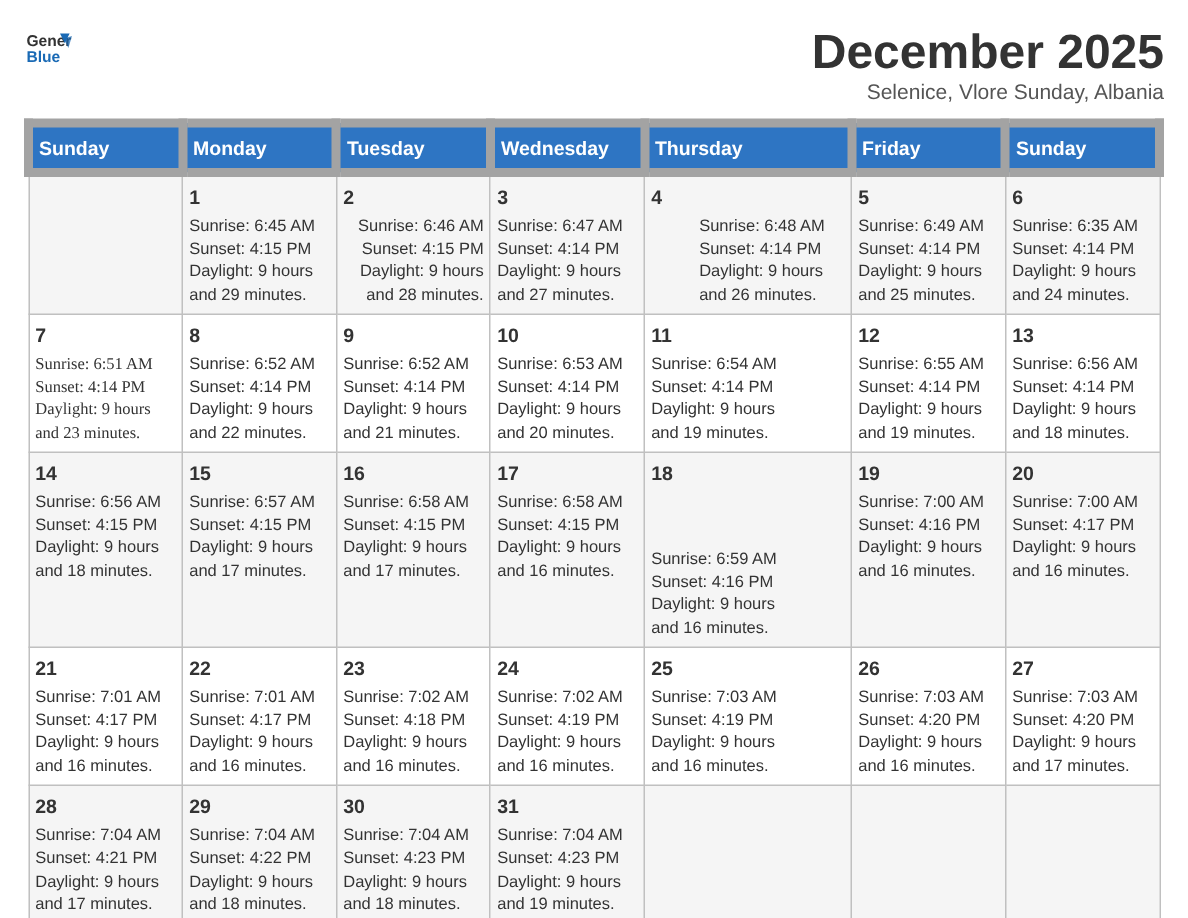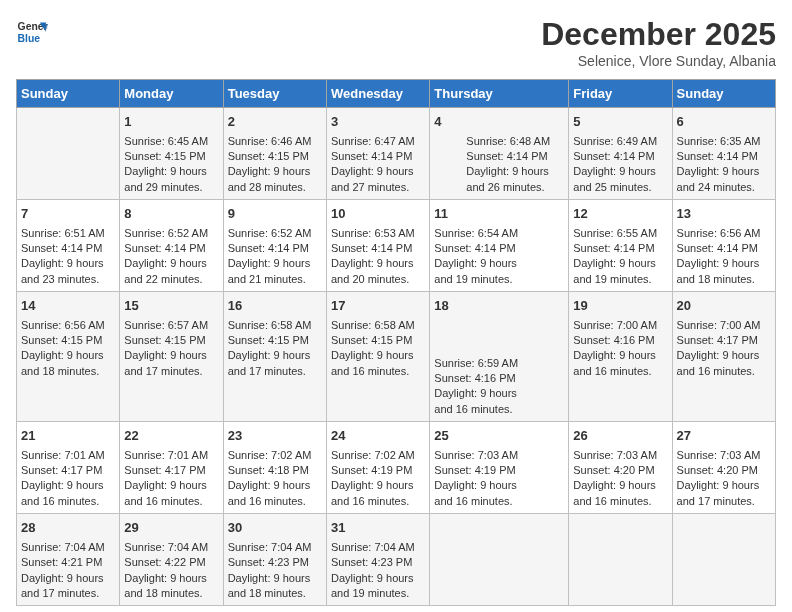--- a/index.html
+++ b/index.html
@@ -43,21 +43,21 @@
       border-collapse: collapse;
       font-size: 11px;
     }
     thead tr th {
       background-color: #2e75c3;
       color: #fff;
       padding: 6px 4px;
       text-align: left;
       font-size: 13px;
       font-weight: bold;
-      border: 1px solid #a3a3a3;
+      border: 6px solid #a3a3a3;
     }
     tbody tr td {
       border: 1px solid #c0c0c0;
       vertical-align: top;
       padding: 4px;
       height: 90px;
       color: #333;
       line-height: 1.5;
     }
     tbody tr:nth-child(odd) td {
@@ -112,21 +112,21 @@
         <td></td>
         <td>
           <span class="day-num">1</span>
           <div class="cell-content" style="white-space: pre-line;">Sunrise: 6:45 AM
 Sunset: 4:15 PM
 Daylight: 9 hours
 and 29 minutes.</div>
         </td>
         <td>
           <span class="day-num">2</span>
-          <div class="cell-content" style="white-space: pre-line;">Sunrise: 6:46 AM
+          <div class="cell-content" style="white-space: pre-line; text-align: right;">Sunrise: 6:46 AM
 Sunset: 4:15 PM
 Daylight: 9 hours
 and 28 minutes.</div>
         </td>
         <td>
           <span class="day-num">3</span>
           <div class="cell-content" style="white-space: pre-line;">Sunrise: 6:47 AM
 Sunset: 4:14 PM
 Daylight: 9 hours
 and 27 minutes.</div>
@@ -149,21 +149,21 @@
           <span class="day-num">6</span>
           <div class="cell-content" style="white-space: pre-line;">Sunrise: 6:35 AM
 Sunset: 4:14 PM
 Daylight: 9 hours
 and 24 minutes.</div>
         </td>
       </tr>
       <tr>
         <td>
           <span class="day-num">7</span>
-          <div class="cell-content" style="white-space: pre-line;">Sunrise: 6:51 AM
+          <div class="cell-content" style="white-space: pre-line; font-family: Liberation Serif, serif;">Sunrise: 6:51 AM
 Sunset: 4:14 PM
 Daylight: 9 hours
 and 23 minutes.</div>
         </td>
         <td>
           <span class="day-num">8</span>
           <div class="cell-content" style="white-space: pre-line;">Sunrise: 6:52 AM
 Sunset: 4:14 PM
 Daylight: 9 hours
 and 22 minutes.</div>

